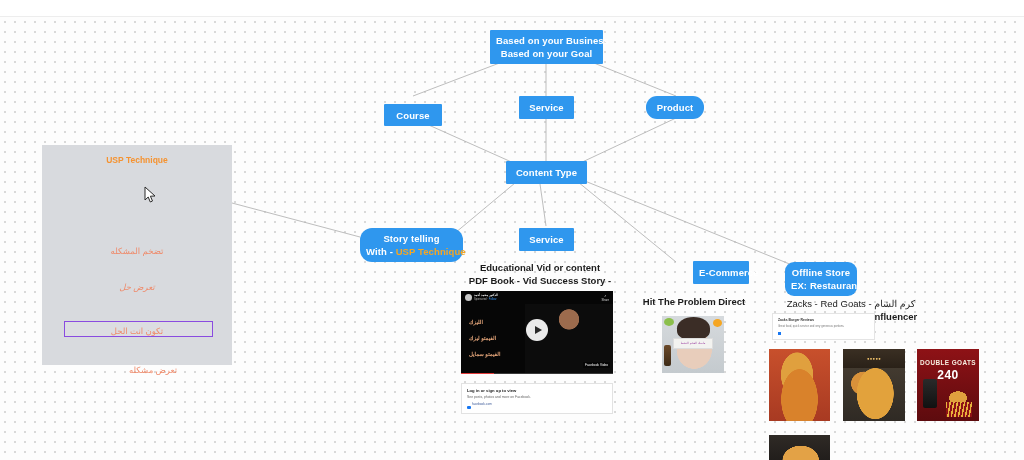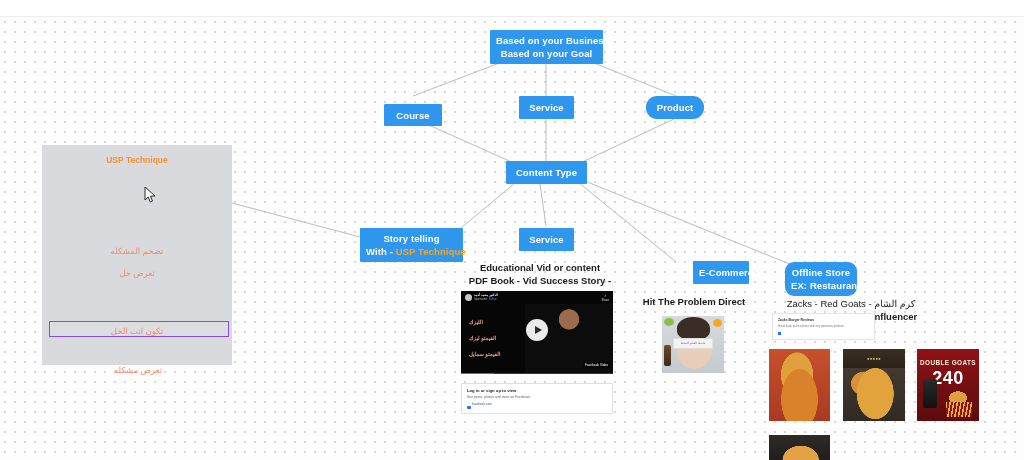--- a/index.html
+++ b/index.html
@@ -59,21 +59,21 @@
   
   .usp-panel {
     position:absolute; left:42px; top:145px; width:190px; height:220px;
     background:#d8dade;
   }
   .usp-title {
     position:absolute; left:0; top:10px; width:190px;
     text-align:center; font-size:8.5px; font-weight:bold; color:#f59331;
   }
   .usp-sel {
-    position:absolute; left:7px; top:176px; width:180px; height:16px;
+    position:absolute; left:22px; top:176px; width:149px; height:16px;
     border:1.4px solid #8a4be0; background:rgba(255,255,255,0.10);padding-left:36px;
   }
   .usp-line {
     position:absolute; width:190px; left:0;
     text-align:center; font-size:8.5px; color:#ef8a6a; direction:rtl;margin-top:40px;
   }
   .usp-line.sel { color:#ef8a6a; top:2px; width:176px; left:0; }
   .usp-arrow {
     position:absolute; left:50%; top:246px; transform:translateX(-50%);
     width:0; height:0;
@@ -185,21 +185,21 @@
   }
   .food-promo {
     background:linear-gradient(#8e1216,#5d0b0e);
   }
   .food-promo .ptitle {
     position:absolute; left:0; top:14%; width:100%; text-align:center;
     color:#f6f0e2; font-size:6.4px; font-weight:bold; letter-spacing:.4px;
   }
   .food-promo .pnum {
     position:absolute; left:0; top:26%; width:100%; text-align:center;
-    color:#ffffff; font-size:18px; font-weight:bold; letter-spacing:.5px;
+    color:#ffffff; font-size:12px; font-weight:bold; letter-spacing:.5px;
   }
   .food-promo .pburger {
     position:absolute; left:46%; top:55%; width:40%; height:26%;
     background:radial-gradient(ellipse at 50% 50%, #e0a03e 0 52%, transparent 53%);
   }
   .food-promo .pfries {
     position:absolute; left:46%; bottom:5%; width:42%; height:22%;
     background:repeating-linear-gradient(100deg,#e8b33c 0 1.5px,#8e1216 1.5px 3.5px);
   }
   .food-promo .pdrink {
@@ -265,21 +265,21 @@
   </div>
 
   <div class="node" style="left:646px; top:96px; width:58px; padding-top:5px; padding-bottom:5px;border-radius:11px;">
     <div>Product</div>
   </div>
 
   <div class="node" style="left:506px; top:161px; width:81px; padding-top:5px; padding-bottom:5px;">
     <div>Content Type</div>
   </div>
 
-  <div class="node" style="left:360px; top:228px; width:103px;">
+  <div class="node" style="left:360px; top:228px; width:103px;border-radius:12px;">
     <div>Story telling</div>
     <div>
       <span>With - </span><span class="accent">USP Technique</span>
     </div>
   </div>
 
   <div class="node" style="left:519px; top:228px; width:55px; padding-top:5px; padding-bottom:5px;">
     <div>Service</div>
   </div>
 
@@ -307,21 +307,21 @@
   </div>
 
   <div class="usp-panel">
     <div class="usp-title">USP Technique</div>
 
     <div class="usp-sel">
       <div class="usp-line sel" style="top:3px;">تعرض مشكله</div>
     </div>
 
     <div class="usp-line" style="top:61px;">تضخم المشكله</div>
-    <div class="usp-line" style="top:83px;">تعرض حل</div>
+    <div class="usp-line" style="top:97px;font-style:italic;">تعرض حل</div>
 
     <svg class="usp-arrow" width="34" height="36" viewBox="0 0 34 36" style="left:78px; top:105px; transform:none;">
       <path d="M11,0 h12 v20 h8 L17,35 L3,20 h8 z" fill="#2f97ee"></path>
     </svg>
 
     <div class="usp-line" style="top:141px;">تكون انت الحل</div>
 
   </div>
 
   <div class="video-thumb" style="left:461px; top:291px; width:152px; height:83px;">

